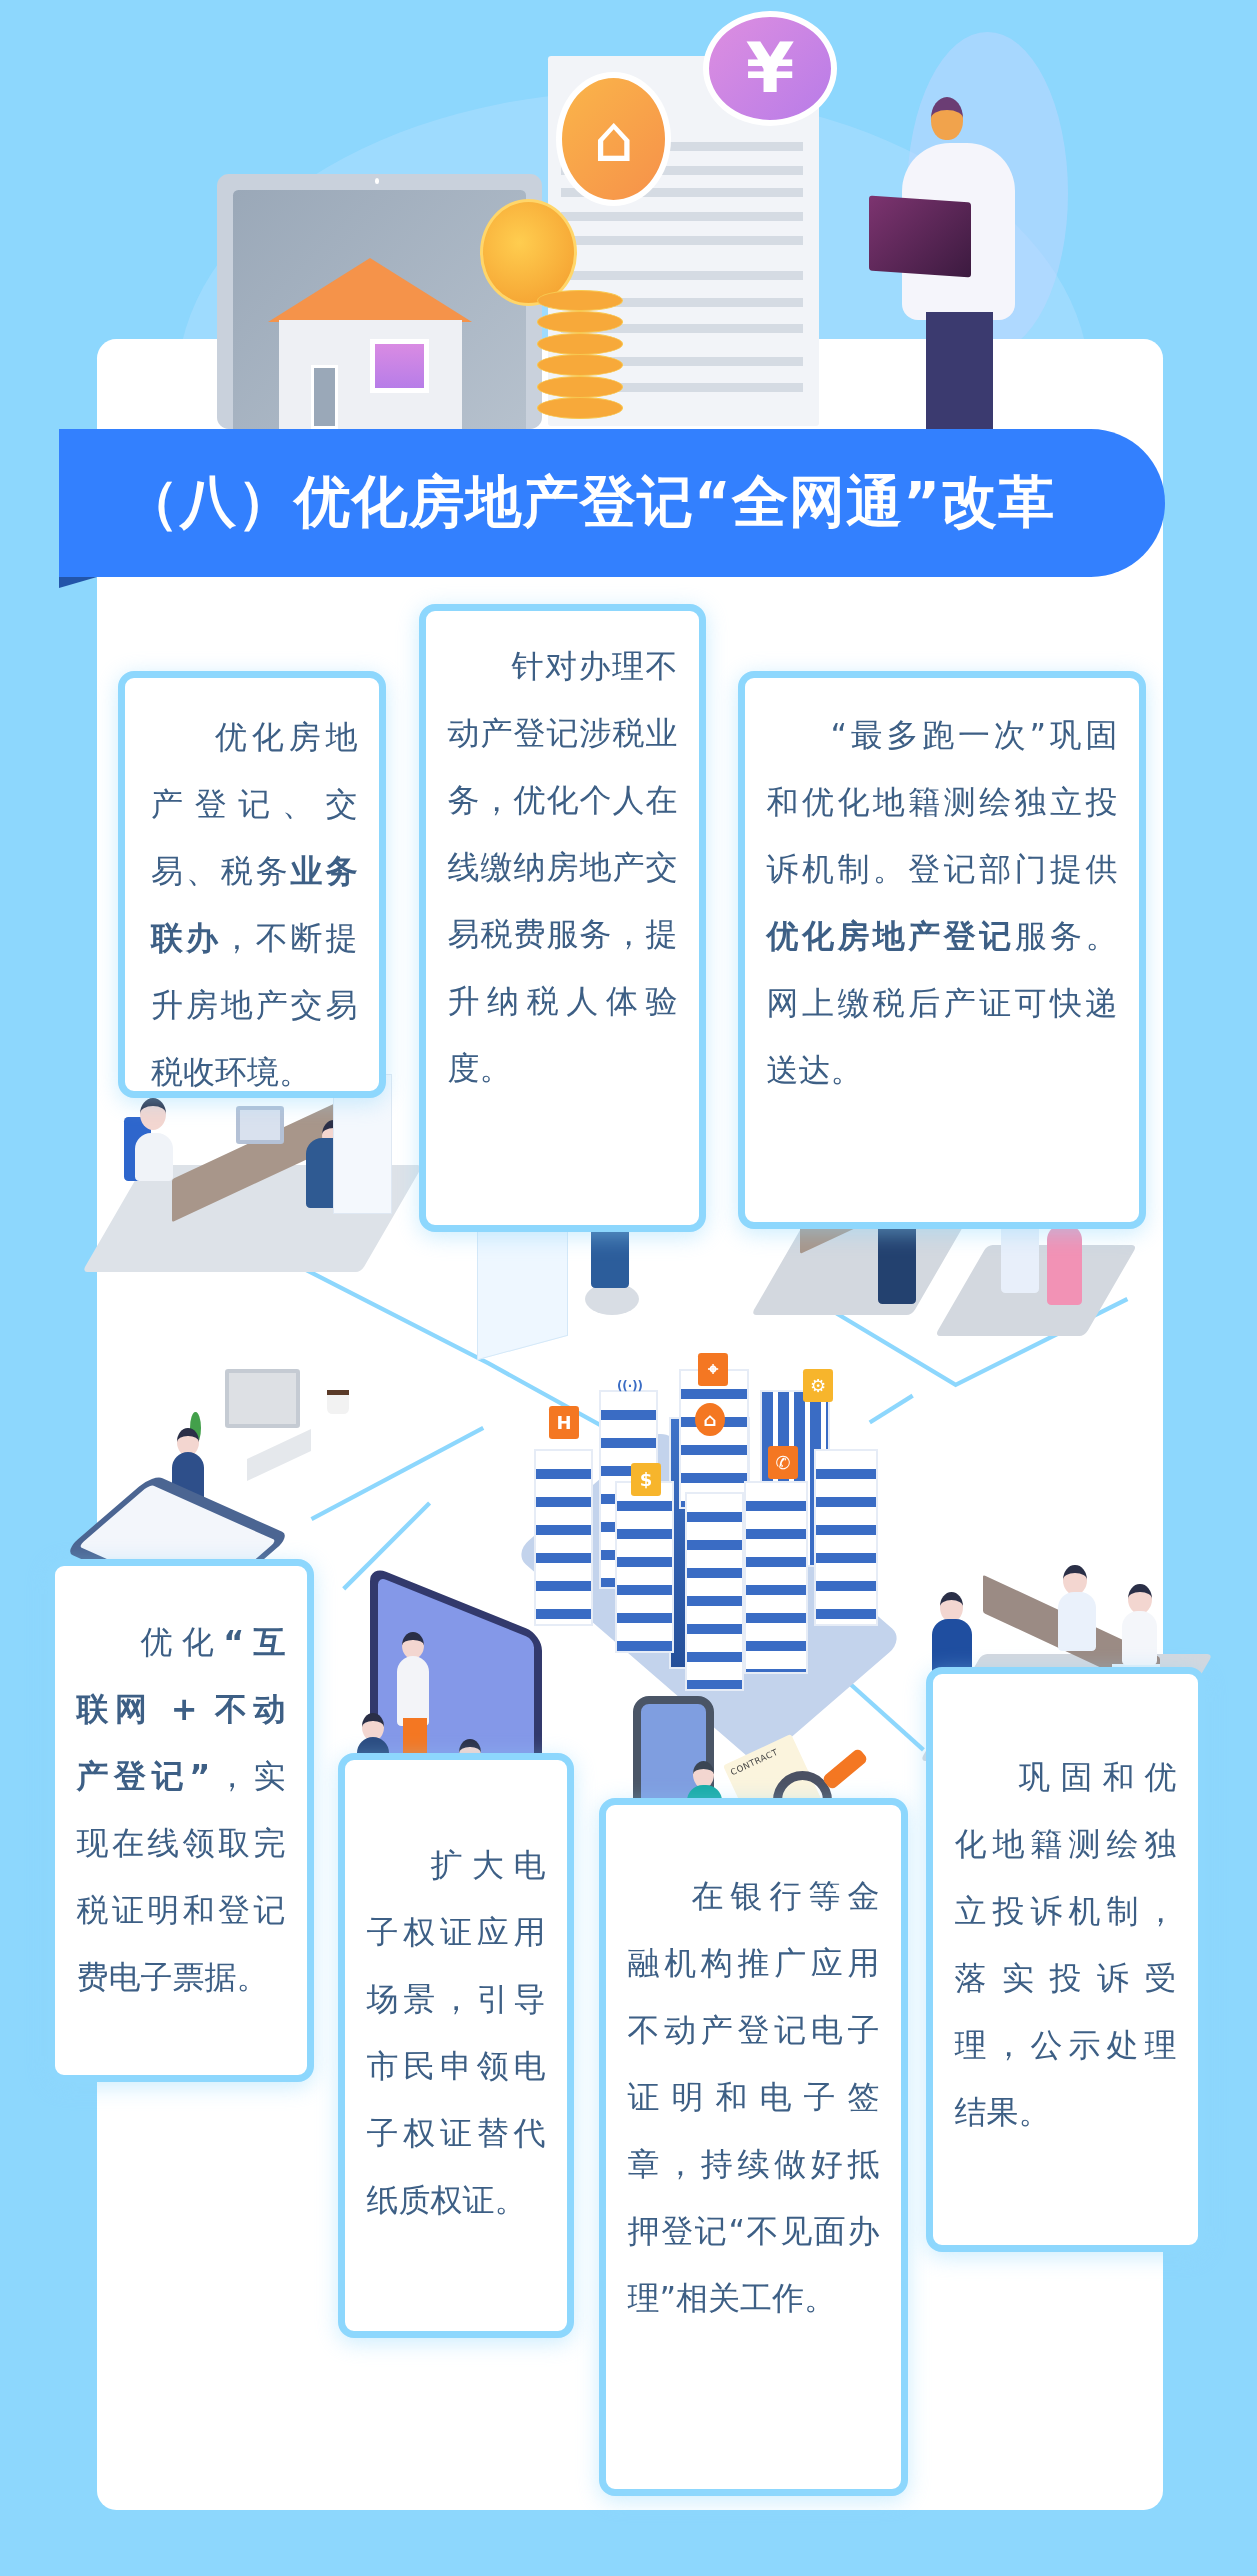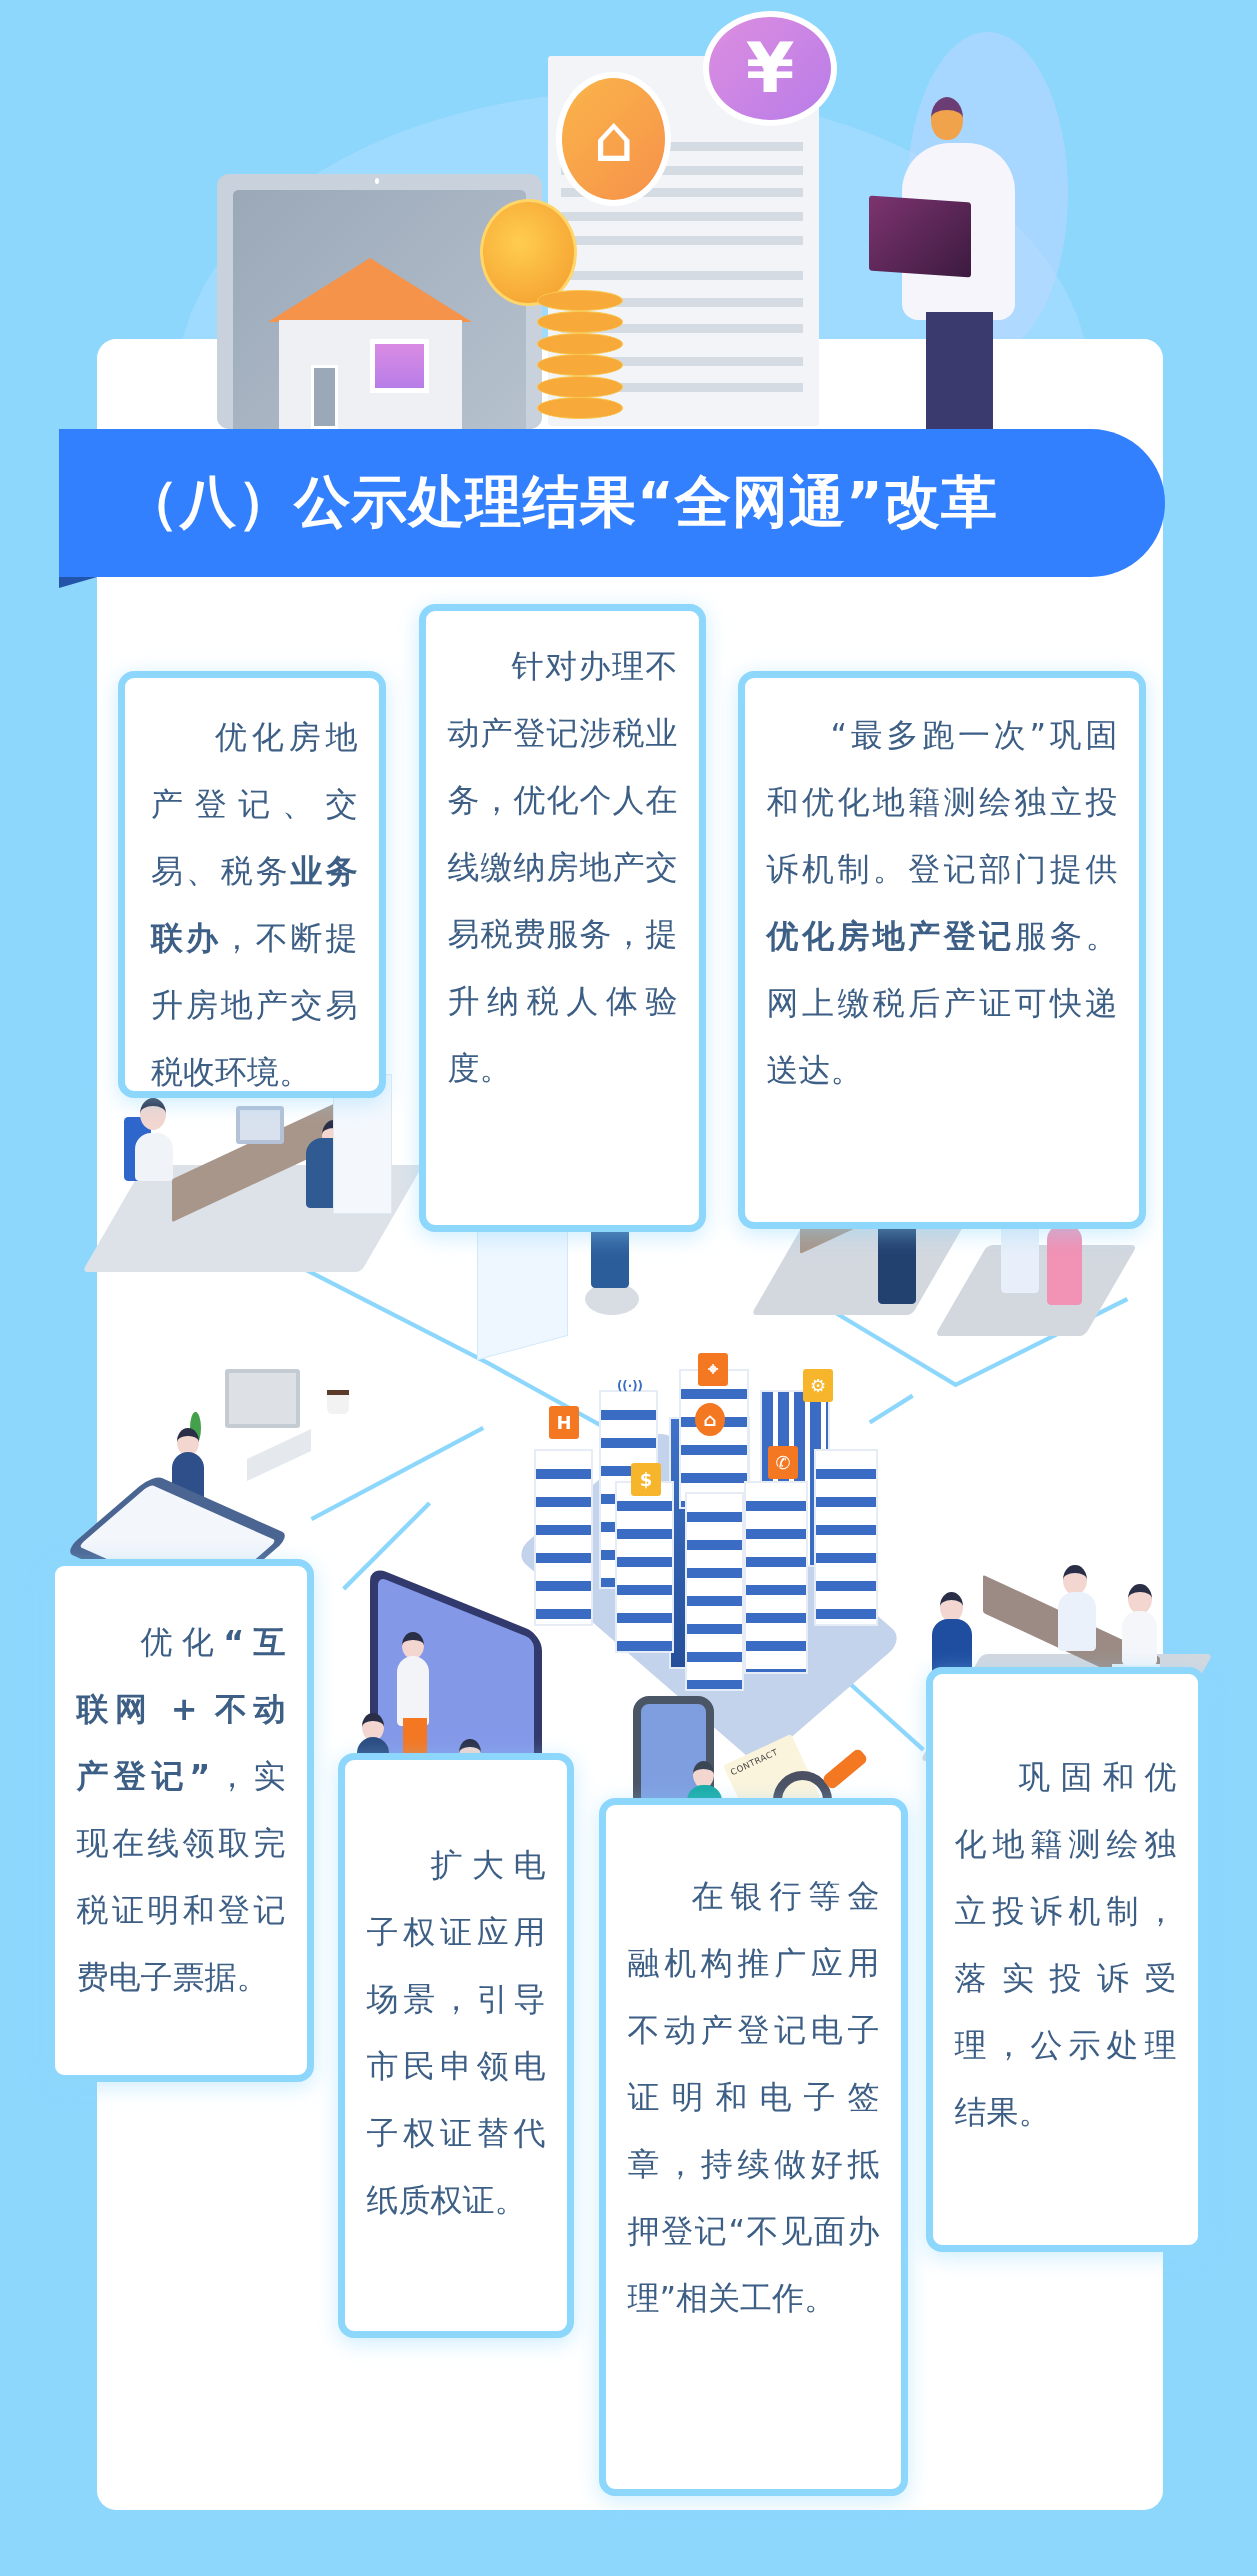--- a/index.html
+++ b/index.html
@@ -195,21 +195,21 @@
   <div class="badge-yen">¥</div>
   <div class="person">
     <div class="torso"></div>
     <div class="legs"></div>
     <div class="head"></div>
     <div class="pc"></div>
   </div>
 </div>
 
 <div class="banner">
-  <div class="banner-title">（八）公示处理结果“全网通”改革</div>
+  <div class="banner-title">（八）优化房地产登记“全网通”改革</div>
 </div>
 <div class="banner-fold"></div>
 
 <svg class="net" viewBox="0 0 2343 4799">
   <g stroke="#8dd7fd" stroke-width="8" fill="none">
     <polyline points="500,2330 910,2540 1200,2700"></polyline>
     <polyline points="580,2830 900,2660"></polyline>
     <polyline points="1480,2400 1780,2580 2100,2420"></polyline>
     <polyline points="1700,2600 1620,2650"></polyline>
     <polyline points="640,2960 800,2800"></polyline>

